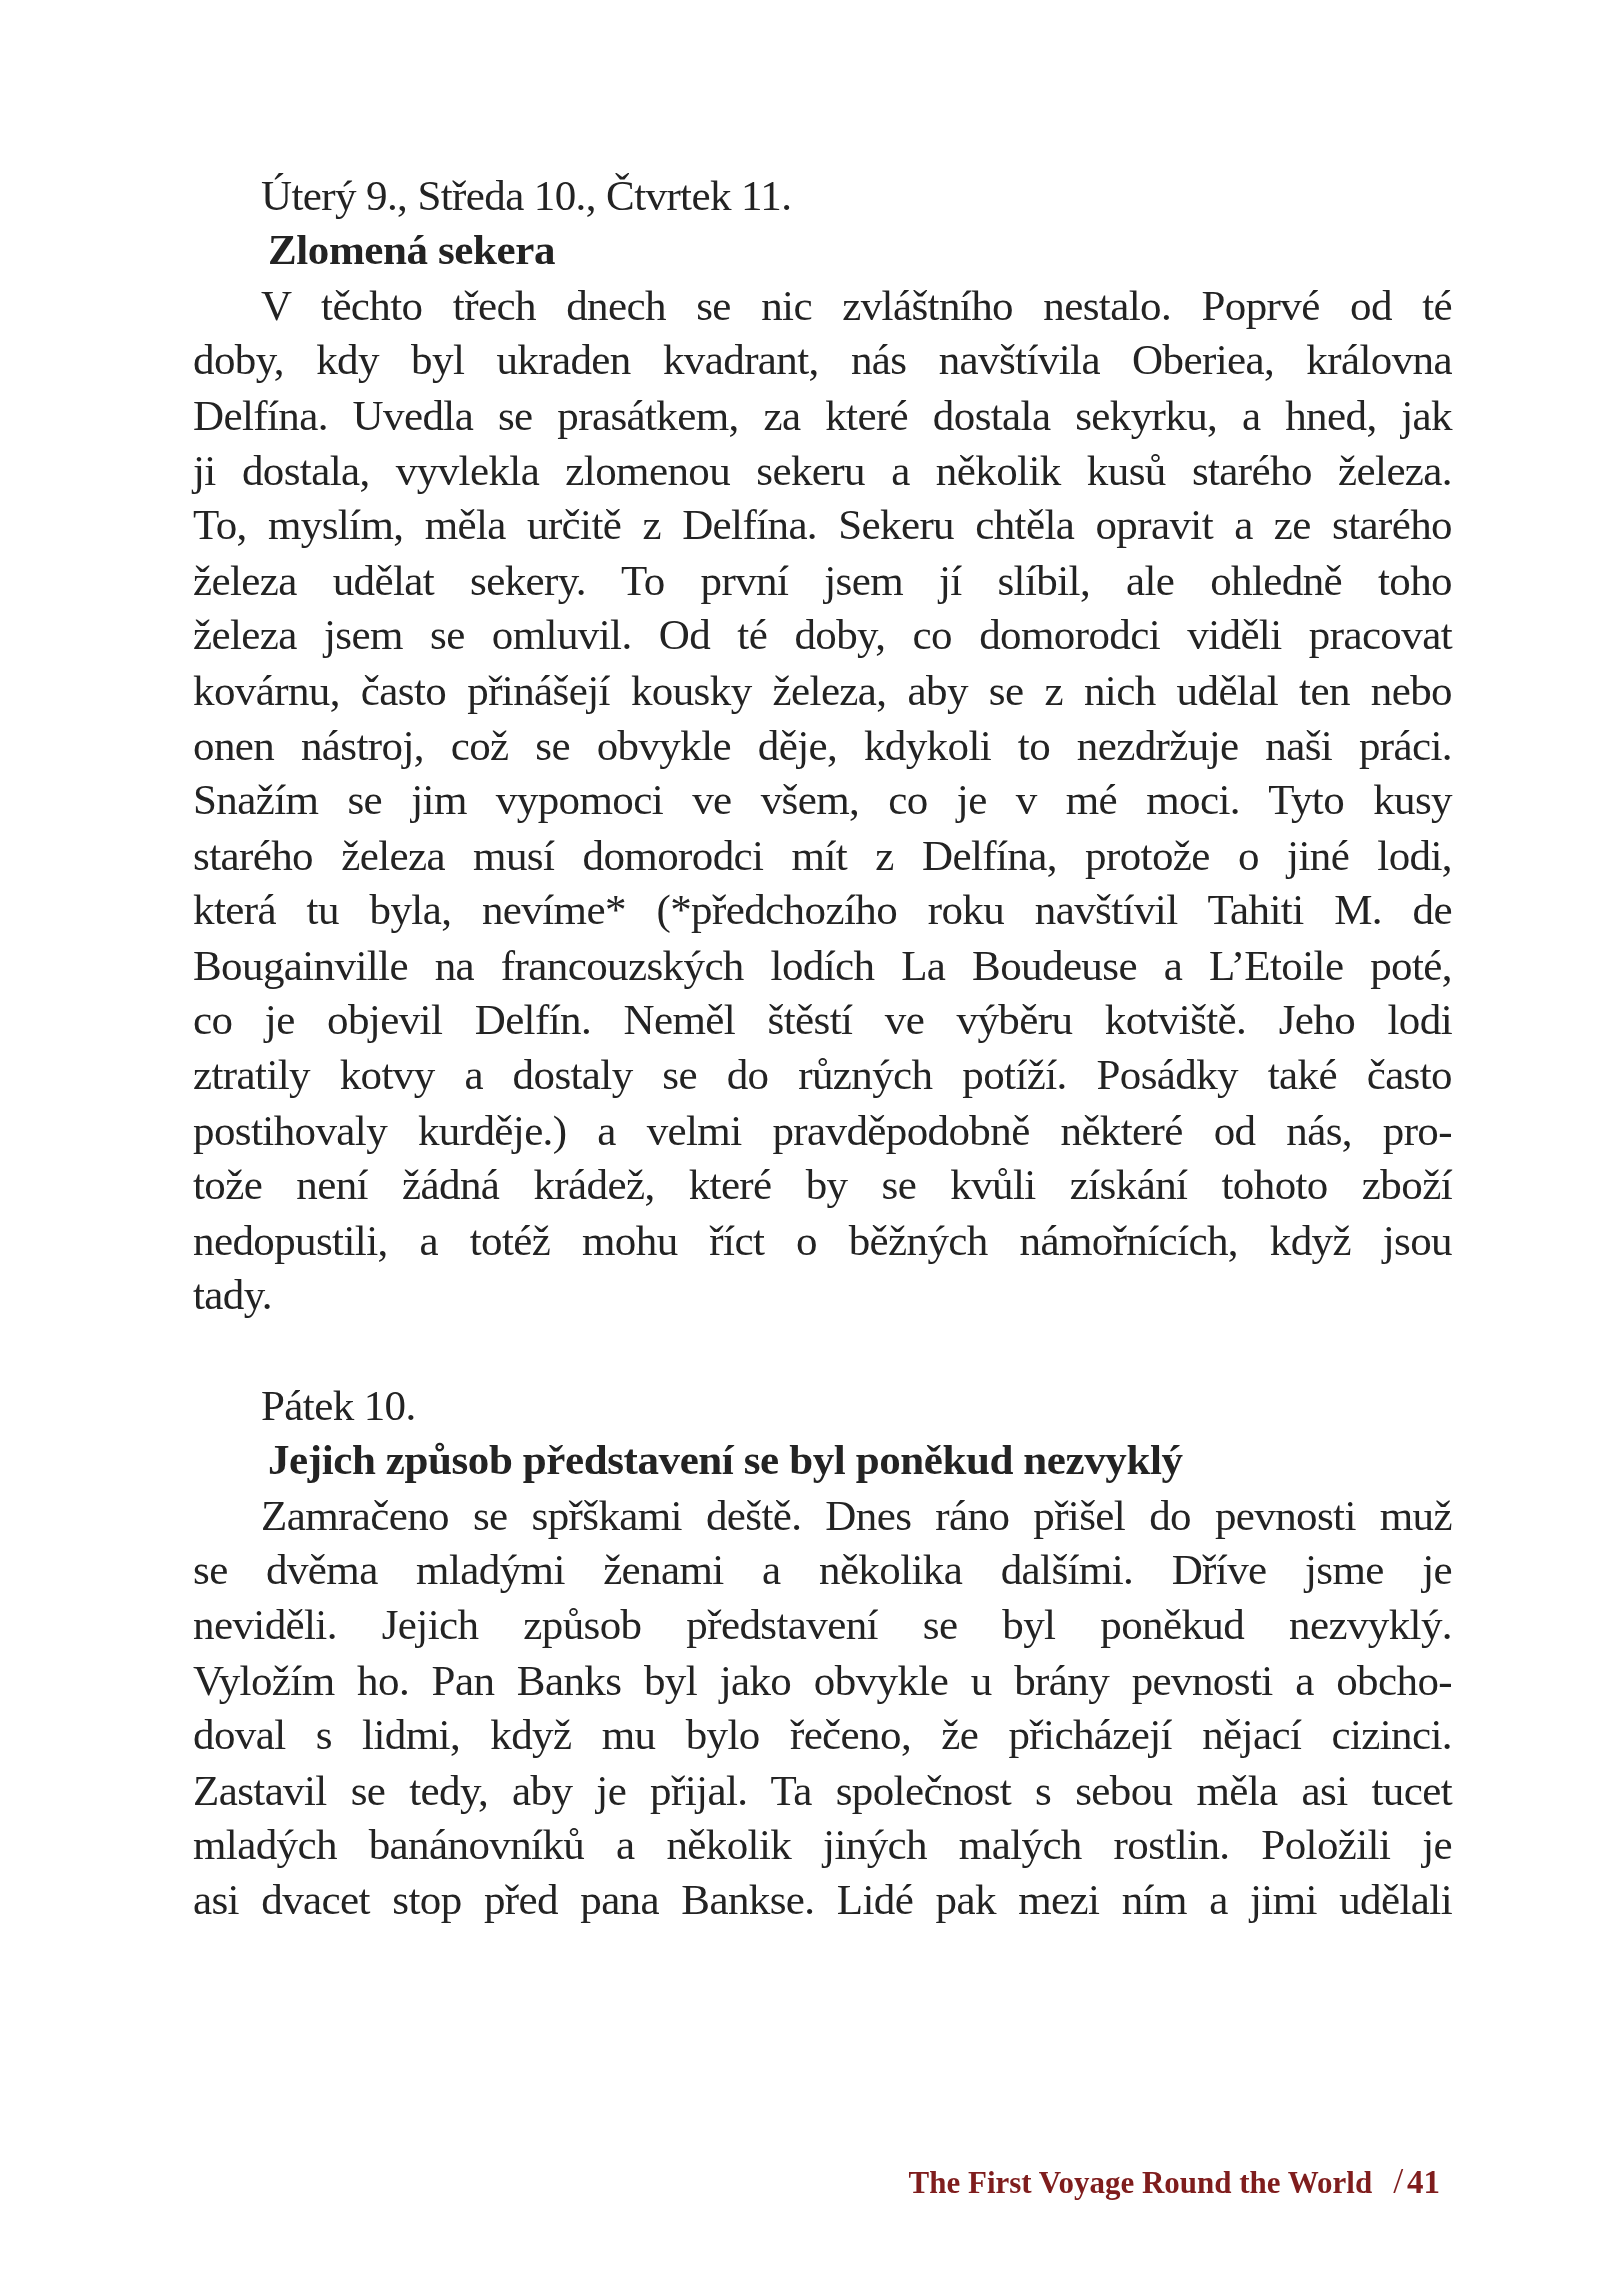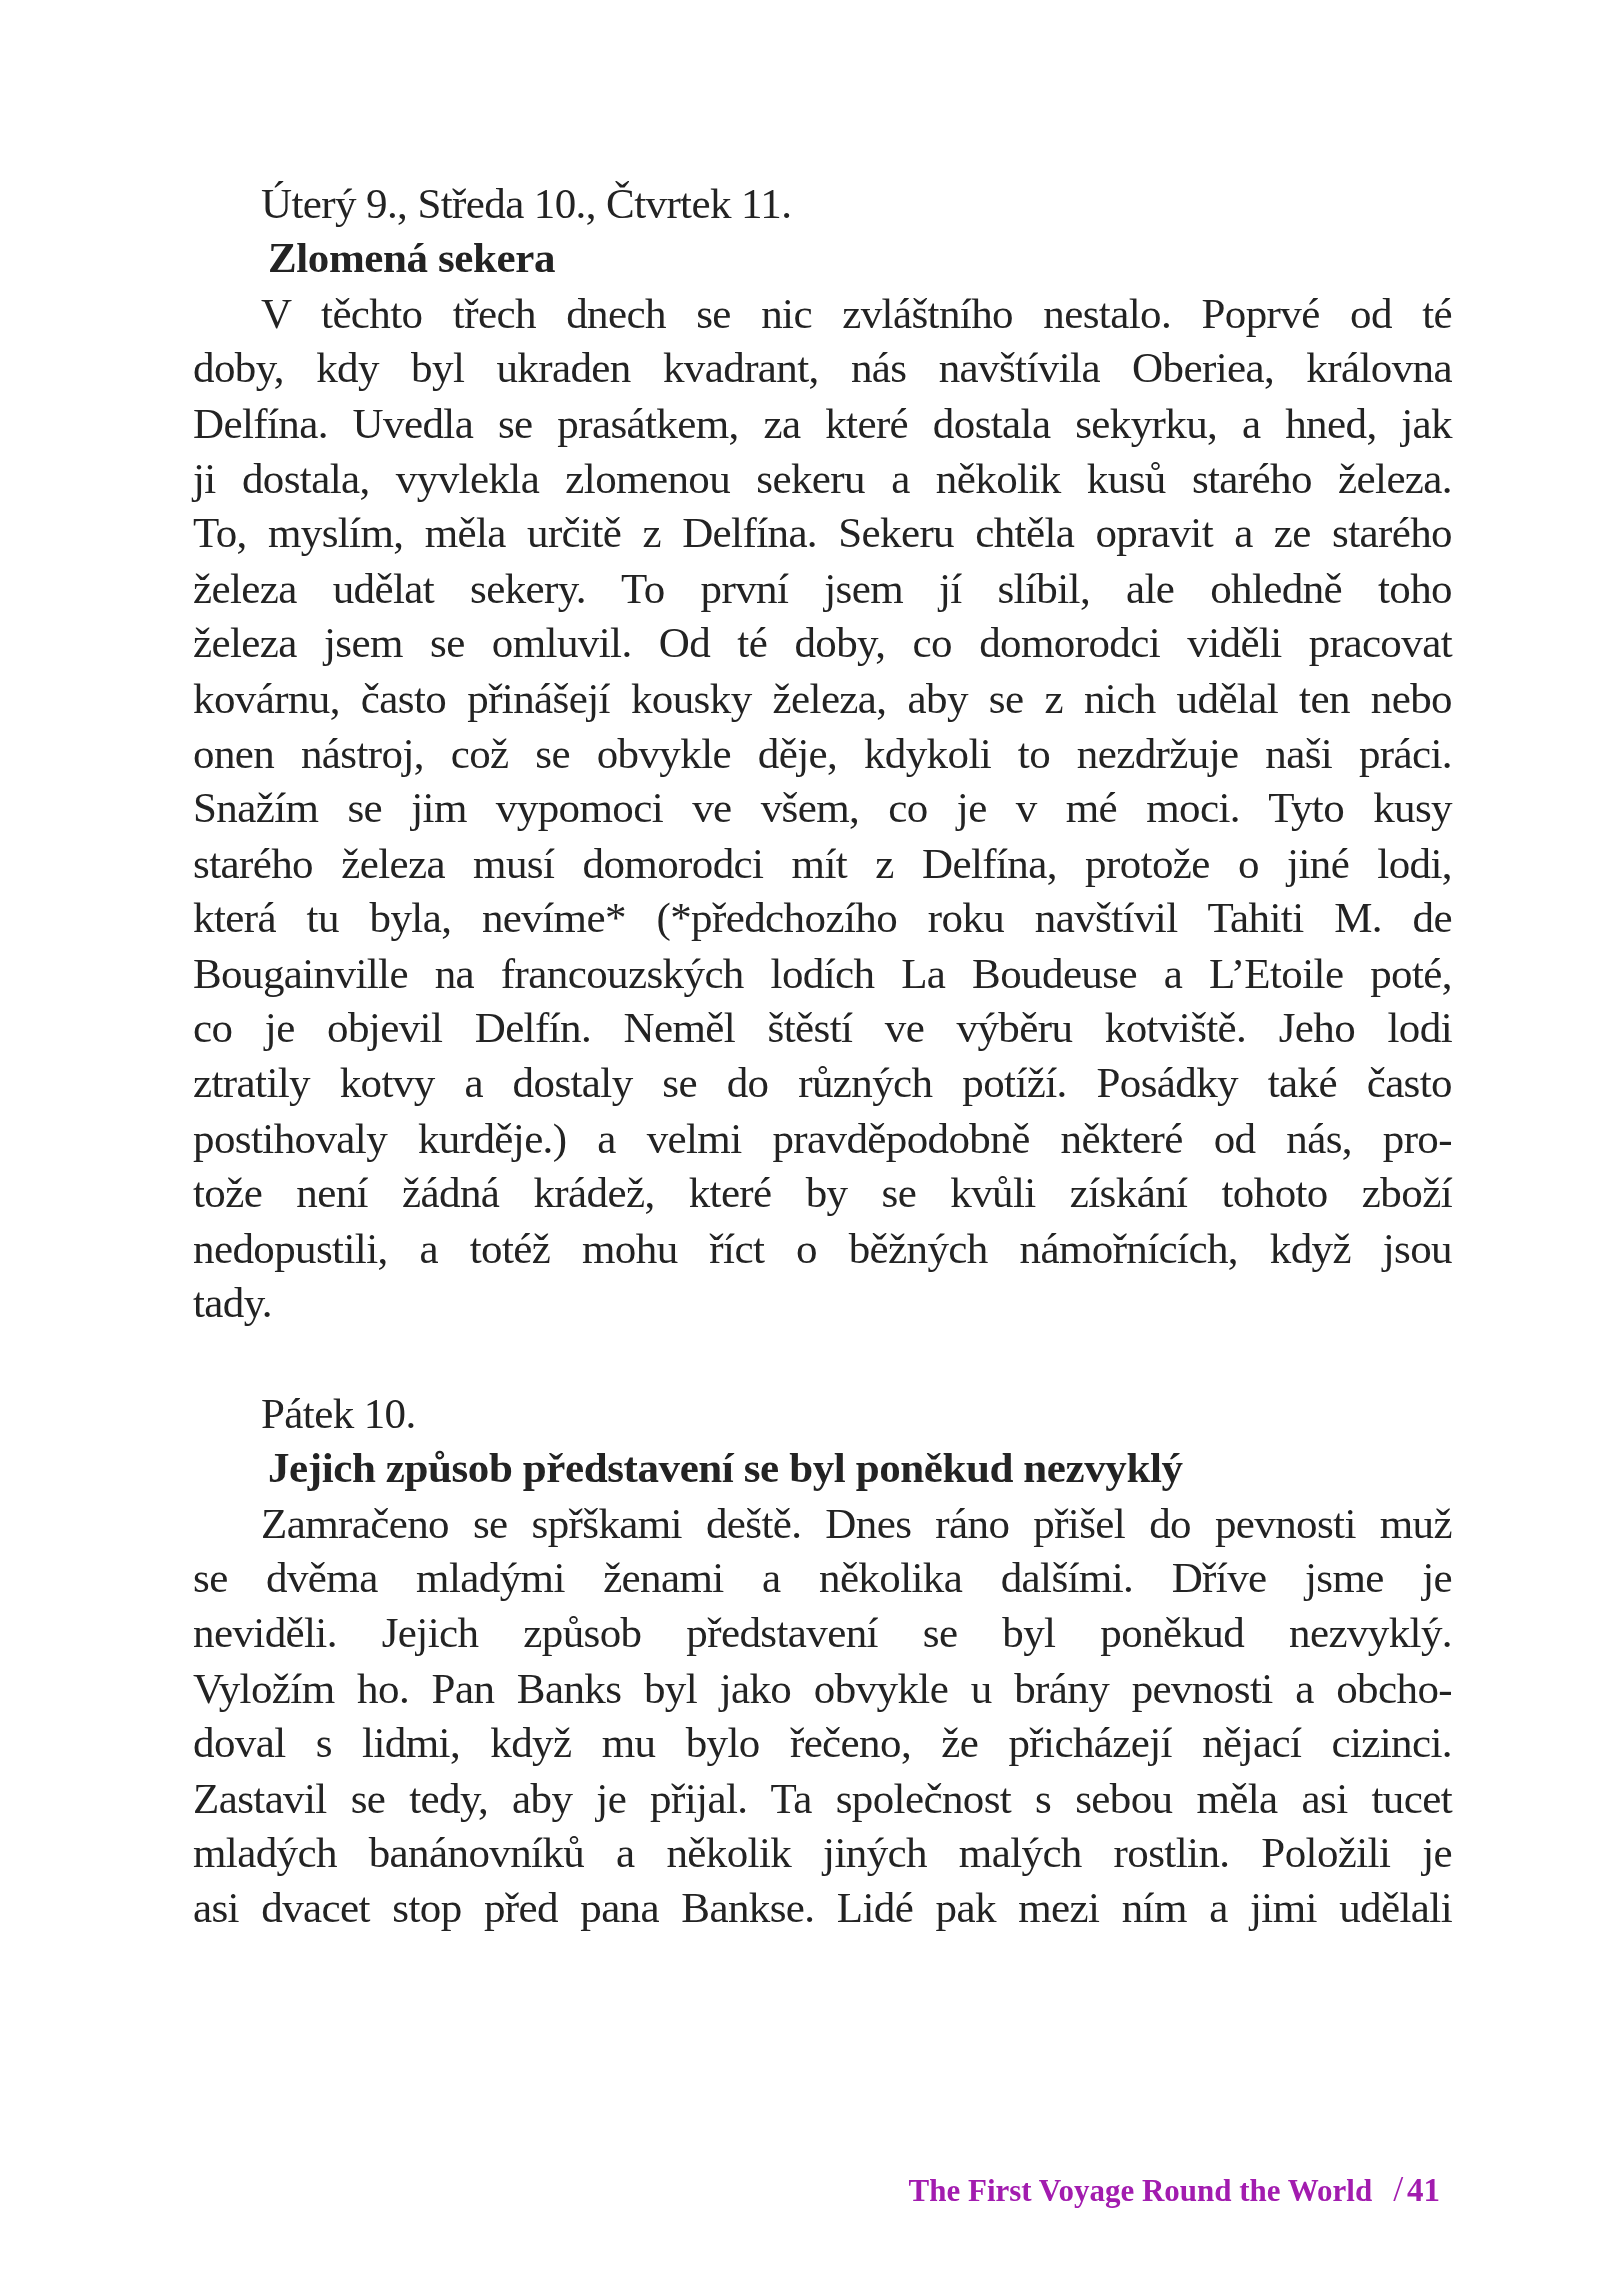--- a/index.html
+++ b/index.html
@@ -1,35 +1,35 @@
 <!DOCTYPE html>
 <html style="font-size:15px"><head>
 <meta charset="utf-8">
 <style>
   html, body { margin:0; padding:0; background:#ffffff; }
   body { width:1621px; height:2283px; position:relative; overflow:hidden; }
-  .page { position:absolute; left:0; top:8px; width:1621px; height:1797px; background:#fff; }
+  .page { position:absolute; left:0; top:0; width:1621px; height:1797px; background:#fff; }
   .text-block { position:absolute; left:193px; width:1259px; top:0; }
   .line {
     position:absolute; left:0; width:1259px; height:55px;
     font-family:"Liberation Serif", serif;
     font-size:43px; line-height:55px;
     color:#232323;
     white-space:nowrap;
     text-align:justify; text-align-last:justify;
     letter-spacing:-0.6px;
   }
   .line.last { text-align:center; text-align-last:left; }
   .line.indent { left:68px; width:1191px; }
   .line.head { text-align:left; text-align-last:left; }
   .line.bold { font-weight:bold; letter-spacing:-0.4px;margin-left:7px; }
   .footer {
     position:absolute; top:2162px; left:847px; width:593px; height:38px;
     font-family:"Liberation Serif", serif; font-weight:bold;
-    font-size:31px; line-height:38px; color:#a21caf;
+    font-size:31px; line-height:38px; color:#7f1d1d;
     text-align:right; white-space:nowrap;
   }
   .footer .sep { font-weight:normal; margin:0 3.8px 0 21px; font-size:36px; }
   .footer .num { font-size:33px; }
 </style>
 </head>
 <body>
 
 <div class="page">
   <div class="text-block">

